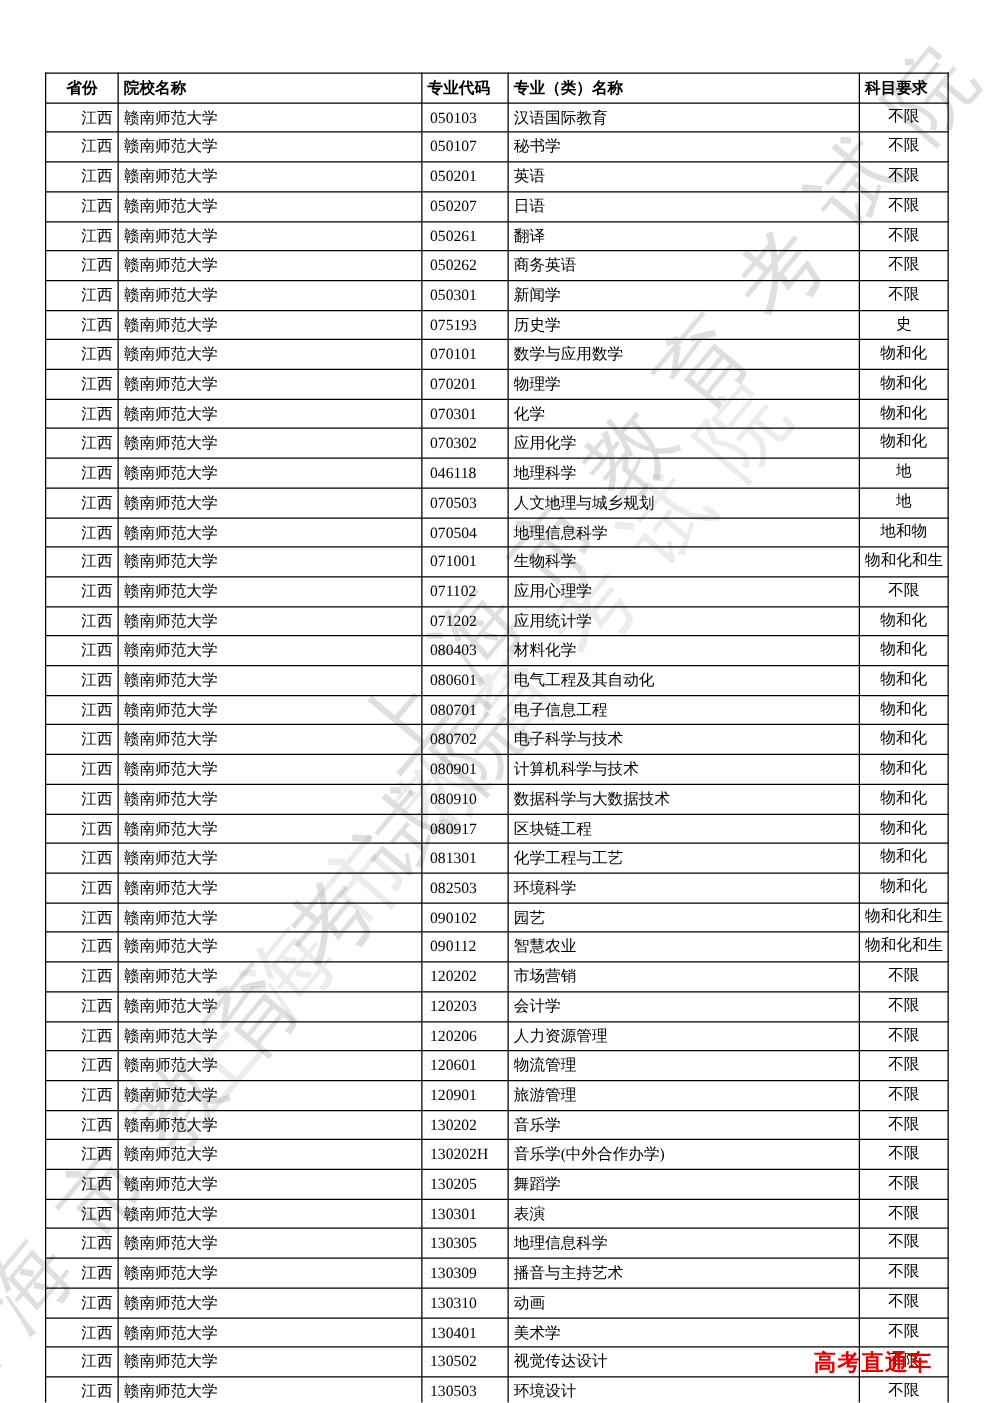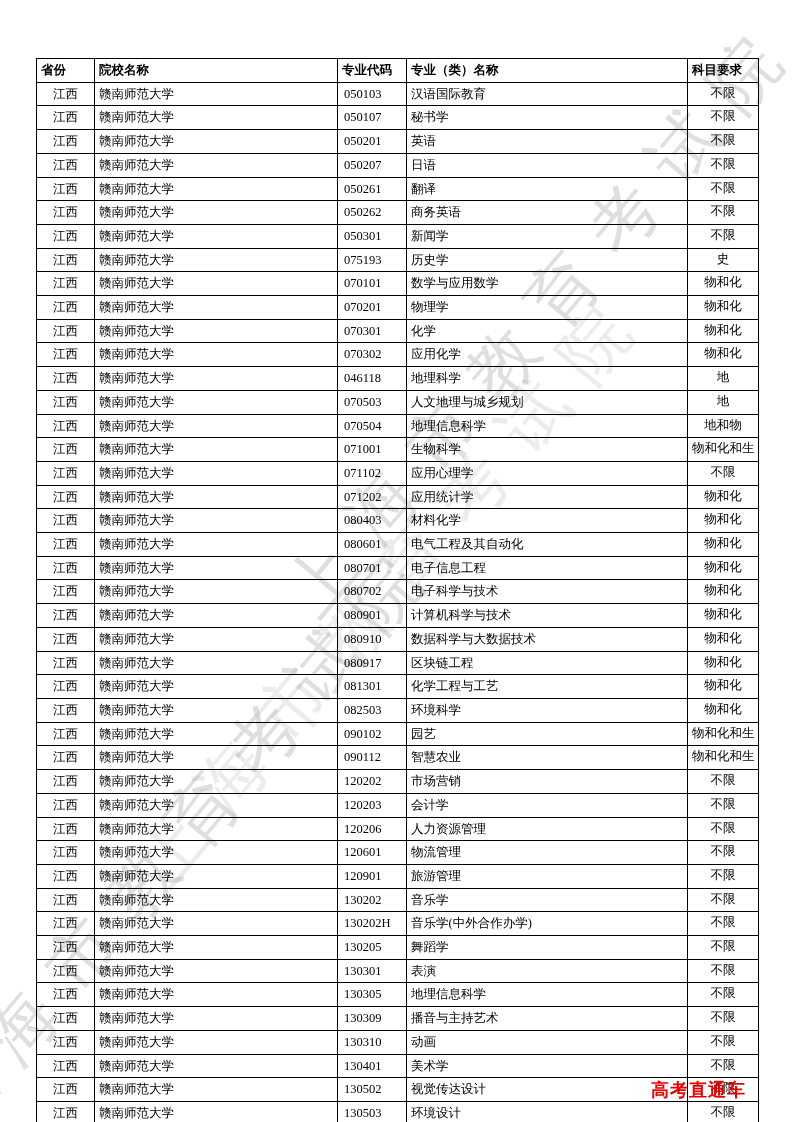--- a/index.html
+++ b/index.html
@@ -32,22 +32,22 @@
     font-size: 12.5px; z-index: 1; background: transparent;
   }
   .plan th, .plan td {
     border: 1px solid #000;
     height: 22.7px; line-height: 22.7px;
     padding: 0 4px;
     overflow: hidden; white-space: nowrap;
     background: transparent;
   }
   .plan th { font-weight: bold; text-align: left; }
-  .plan th.c0 { text-align: left; }
-  .plan td.c0 { text-align: center; }   
+  .plan th.c0 { text-align: center; }
+  .plan td.c0 { text-align: right; }   
   .plan td.c1 { text-align: left; }     
   .plan td.c2 { text-align: left; padding-left: 6px; } 
   .plan td.c3 { text-align: left; }     
   .plan td.c4 { text-align: center; font-family: Liberation Mono, monospace; }   
   col.w0 { width: 58px; } col.w1 { width: 243px; } col.w2 { width: 69px; }
   col.w3 { width: 281px; } col.w4 { width: 71px; }
 
   
   .footer {
     position: absolute; left: 0; right: 0; bottom: 24px;

